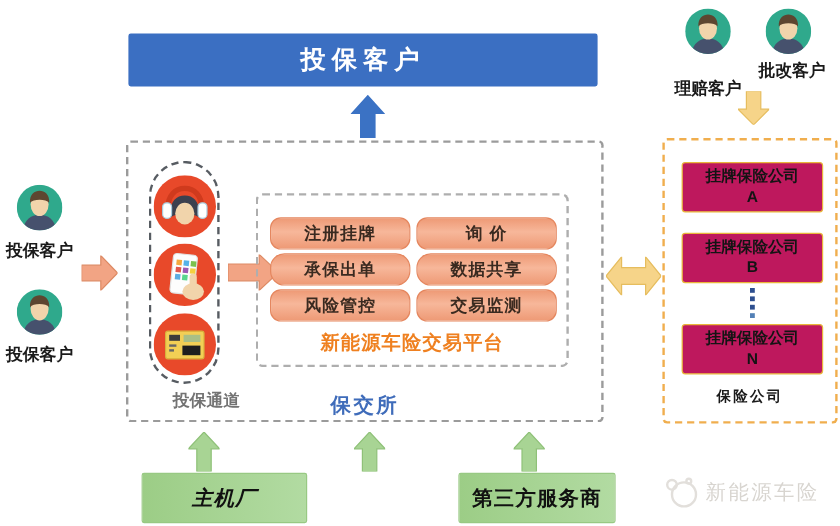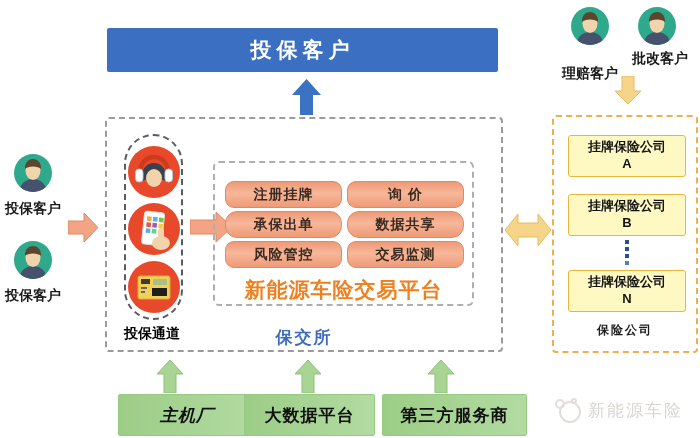--- a/index.html
+++ b/index.html
@@ -13,34 +13,34 @@
   
   .banner{left:107px;top:28px;width:391px;height:44px;background:#3b6fc2;border-radius:2px;
     color:#fff;font-size:21px;font-weight:bold;letter-spacing:5px;}
   .arrow-up-blue{left:292px;top:79px;}
 
   
   .outer-box{left:105px;top:117px;width:398px;height:235px;border:2px dashed #9b9b9b;border-radius:4px;}
   .channel-pill{left:17px;top:15px;width:59px;height:186px;border:2px dashed #575c62;border-radius:30px;}
   .chan-ic{left:2px;width:52px;height:52px;}
   .chan-ic1{top:10px;} .chan-ic2{top:67px;} .chan-ic3{top:125px;}
-  .channel-label{left:0;top:206px;width:90px;font-size:14px;font-weight:bold;color:#000000;}
+  .channel-label{left:20px;top:206px;width:90px;font-size:14px;font-weight:bold;color:#737373;}
   .arrow-to-inner{left:83px;top:93px;}
   .inner-box{left:106px;top:42px;width:261px;height:145px;border:2px dashed #aeaeae;border-radius:6px;}
   .fn-btn{width:117px;height:27px;border-radius:9px;border:1px solid #e5875f;
     background:linear-gradient(180deg,#ee9a76 0%,#f7b79a 45%,#ee9a76 100%);
     color:#3a2a20;font-size:14px;font-weight:bold;letter-spacing:1px;}
   .col1{left:10px;} .col2{left:132px;}
   .row1{top:18px;} .row2{top:48px;border-radius:12px;} .row3{top:78px;}
-  .platform-name{left:0;top:113px;width:100%;font-size:21px;font-weight:bold;color:#ef8020;letter-spacing:1px;}
+  .platform-name{left:0;top:113px;width:100%;font-size:16px;font-weight:bold;color:#ef8020;letter-spacing:1px;}
   .exchange-name{left:0;top:207px;width:100%;font-size:17px;font-weight:bold;color:#3f6cba;letter-spacing:2px;}
 
   
   .insurer-box{left:552px;top:115px;width:146px;height:238px;border:2px dashed #f0ae4e;border-radius:4px;}
-  .company{left:14px;width:118px;height:42px;background:#fef9c3;border:1px solid #e9b63a;border-radius:3px;
+  .company{left:14px;width:118px;height:42px;background:#be185d;border:1px solid #e9b63a;border-radius:3px;
     color:#141414;font-size:13px;font-weight:bold;line-height:1.3;flex-direction:column;}
   .cA{top:18px;} .cB{top:77px;} .cN{top:153px;}
   .vdots{left:71px;top:123px;width:4px;}
   .vdots span{display:block;width:4px;height:4px;margin-bottom:3px;background:#2e4f8f;}
   .vdots span:last-child{background:#5380b6;}
   .insurer-group-label{left:0;top:205px;width:100%;font-size:12px;font-weight:bold;color:#1a1a1a;letter-spacing:2px;}
   .double-arrow{left:505px;top:214px;}
 
   
   .avatar{width:38px;height:38px;}
@@ -49,21 +49,21 @@
   .tc-lb1{left:557px;top:50px;width:66px;margin-top:15px;} .tc-lb2{left:627px;top:50px;width:66px;}
   .arrow-down-yellow{left:615px;top:76px;}
   .lc-av1{left:14px;top:154px;} .lc-av2{left:14px;top:241px;}
   .lc-lb1{left:1px;top:200px;width:64px;} .lc-lb2{left:1px;top:287px;width:64px;}
   .arrow-left-clients{left:68px;top:213px;}
 
   
   .g-arrow1{left:157px;top:360px;} .g-arrow2{left:295px;top:360px;} .g-arrow3{left:428px;top:360px;}
   .partner{top:394px;height:42px;background:linear-gradient(90deg,#9ccd86,#b2dba2);
     border:1px solid #98c983;border-radius:2px;color:#111;font-size:17px;font-weight:bold;letter-spacing:1px;}
-  .p1{left:118px;width:138px;font-style:italic;} .p2{left:244px;width:131px;} .p3{left:382px;width:145px;text-align:center;}
+  .p1{left:118px;width:138px;font-style:italic;} .p2{left:244px;width:131px;} .p3{left:382px;width:131px;text-align:center;}
 
   
   .watermark{left:552px;top:394px;height:32px;display:flex;align-items:center;}
   .watermark .wm-text{font-size:17px;font-weight:normal;color:#d8d5d0;letter-spacing:2px;margin-left:4px;}
 </style>
 </head>
 <body>
 
 <div id="canvas">
 
@@ -199,21 +199,20 @@
   <svg class="abs g-arrow1" width="26" height="33">
     <polygon points="13,0 26,14 19,14 19,33 7,33 7,14 0,14" fill="#a8d494" stroke="#8fc178" stroke-width="1"></polygon>
   </svg>
   <svg class="abs g-arrow2" width="26" height="33">
     <polygon points="13,0 26,14 19,14 19,33 7,33 7,14 0,14" fill="#a8d494" stroke="#8fc178" stroke-width="1"></polygon>
   </svg>
   <svg class="abs g-arrow3" width="26" height="33">
     <polygon points="13,0 26,14 19,14 19,33 7,33 7,14 0,14" fill="#a8d494" stroke="#8fc178" stroke-width="1"></polygon>
   </svg>
   <div class="abs ctr partner p1">主机厂</div>
-  <div class="abs ctr partner p2">大数据平台</div>
   <div class="abs ctr partner p3">第三方服务商</div>
 
   <div class="abs watermark">
     <svg width="32" height="30">
       <circle cx="18" cy="17" r="10" fill="none" stroke="#e2dfdb" stroke-width="2"></circle>
       <circle cx="8" cy="9" r="4" fill="none" stroke="#e2dfdb" stroke-width="2"></circle>
       <circle cx="22" cy="6" r="2" fill="none" stroke="#e2dfdb" stroke-width="2"></circle>
     </svg>
     <span class="wm-text">新能源车险</span>
   </div>

